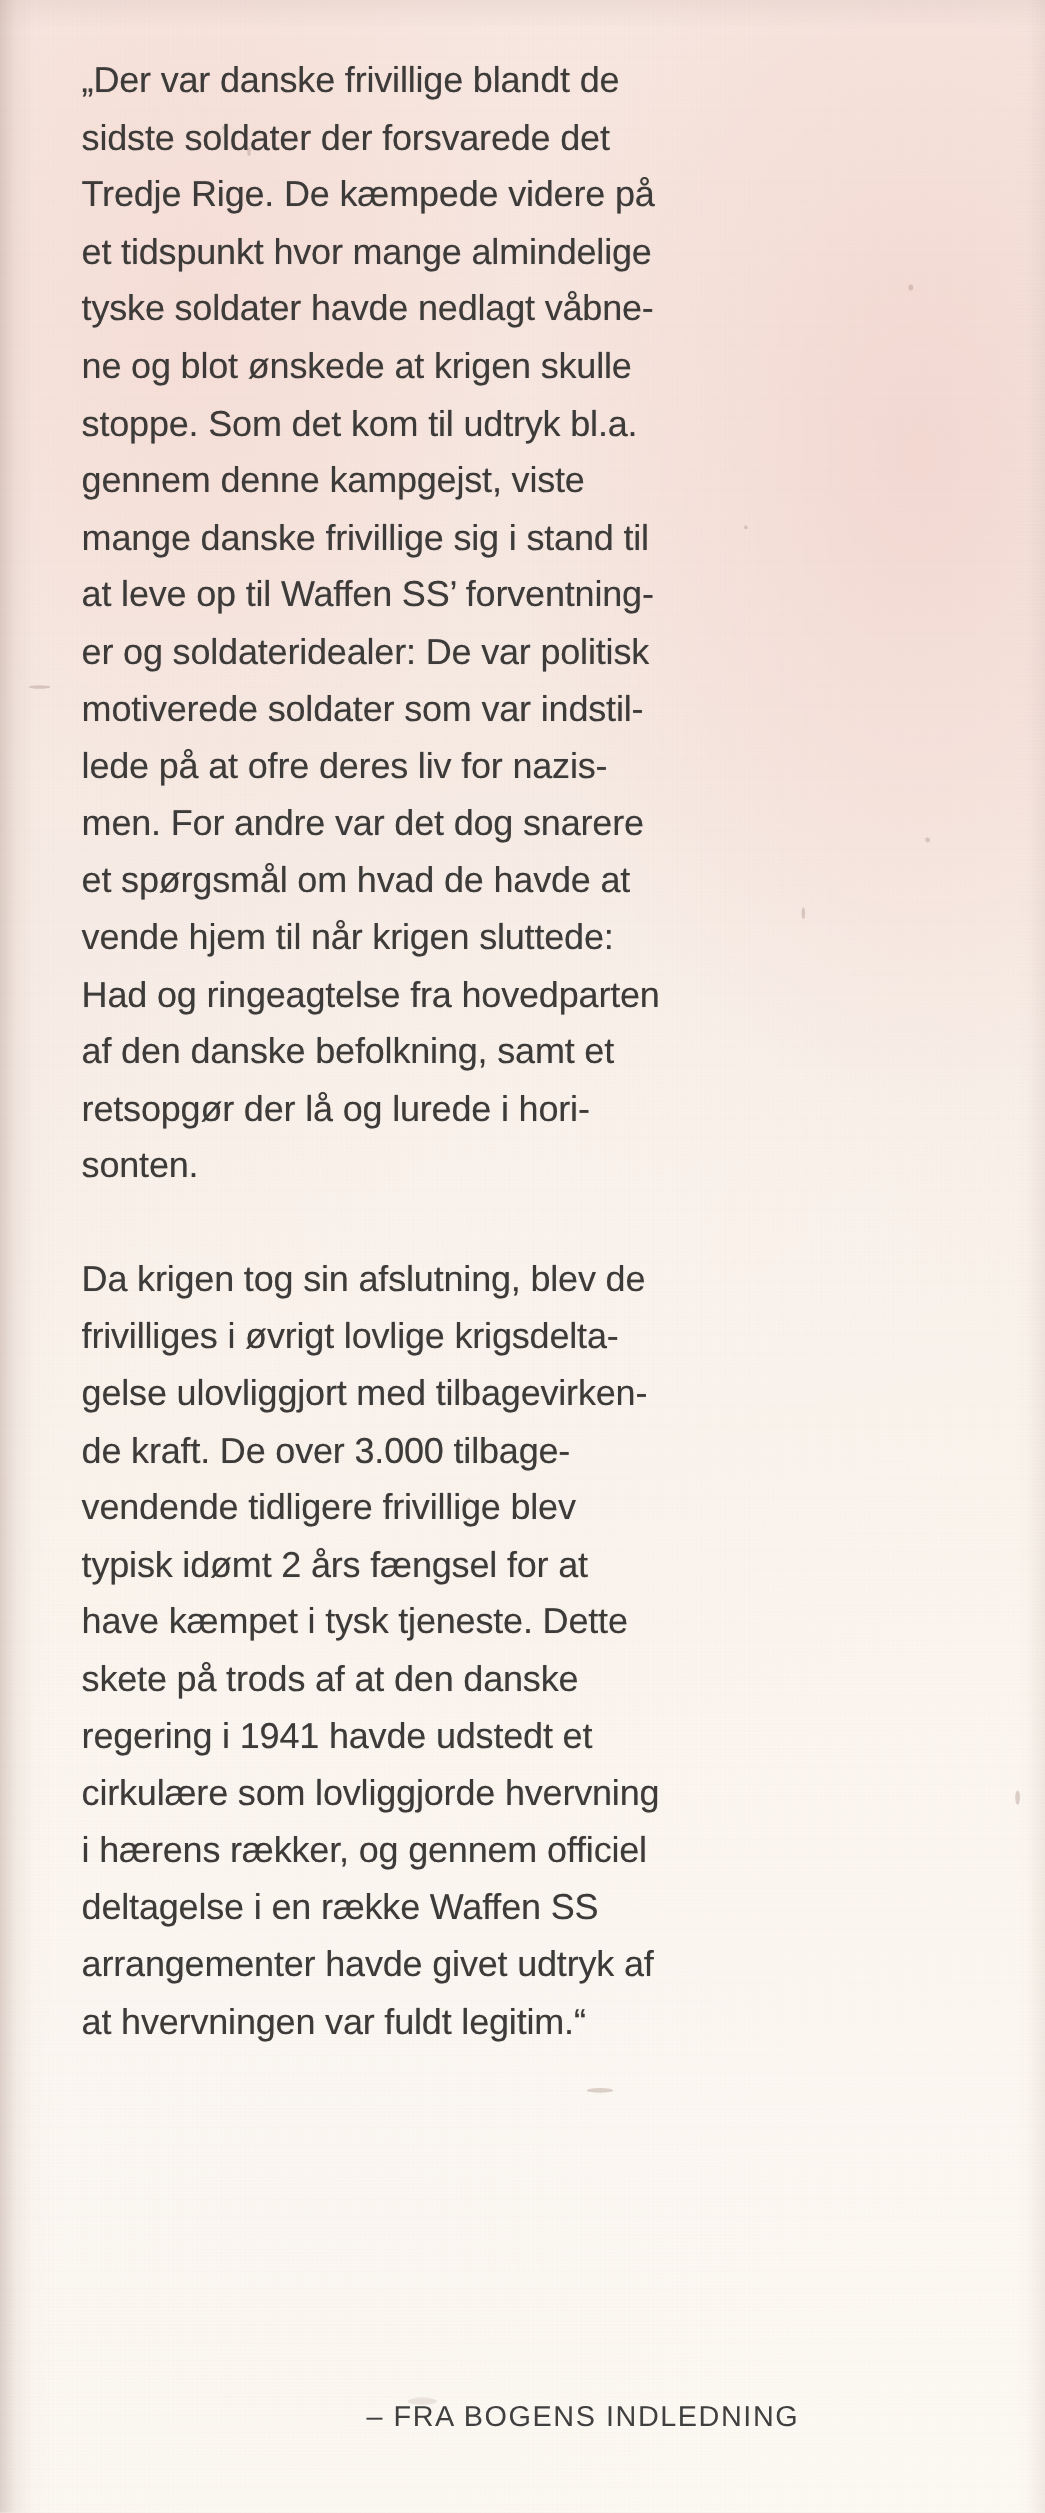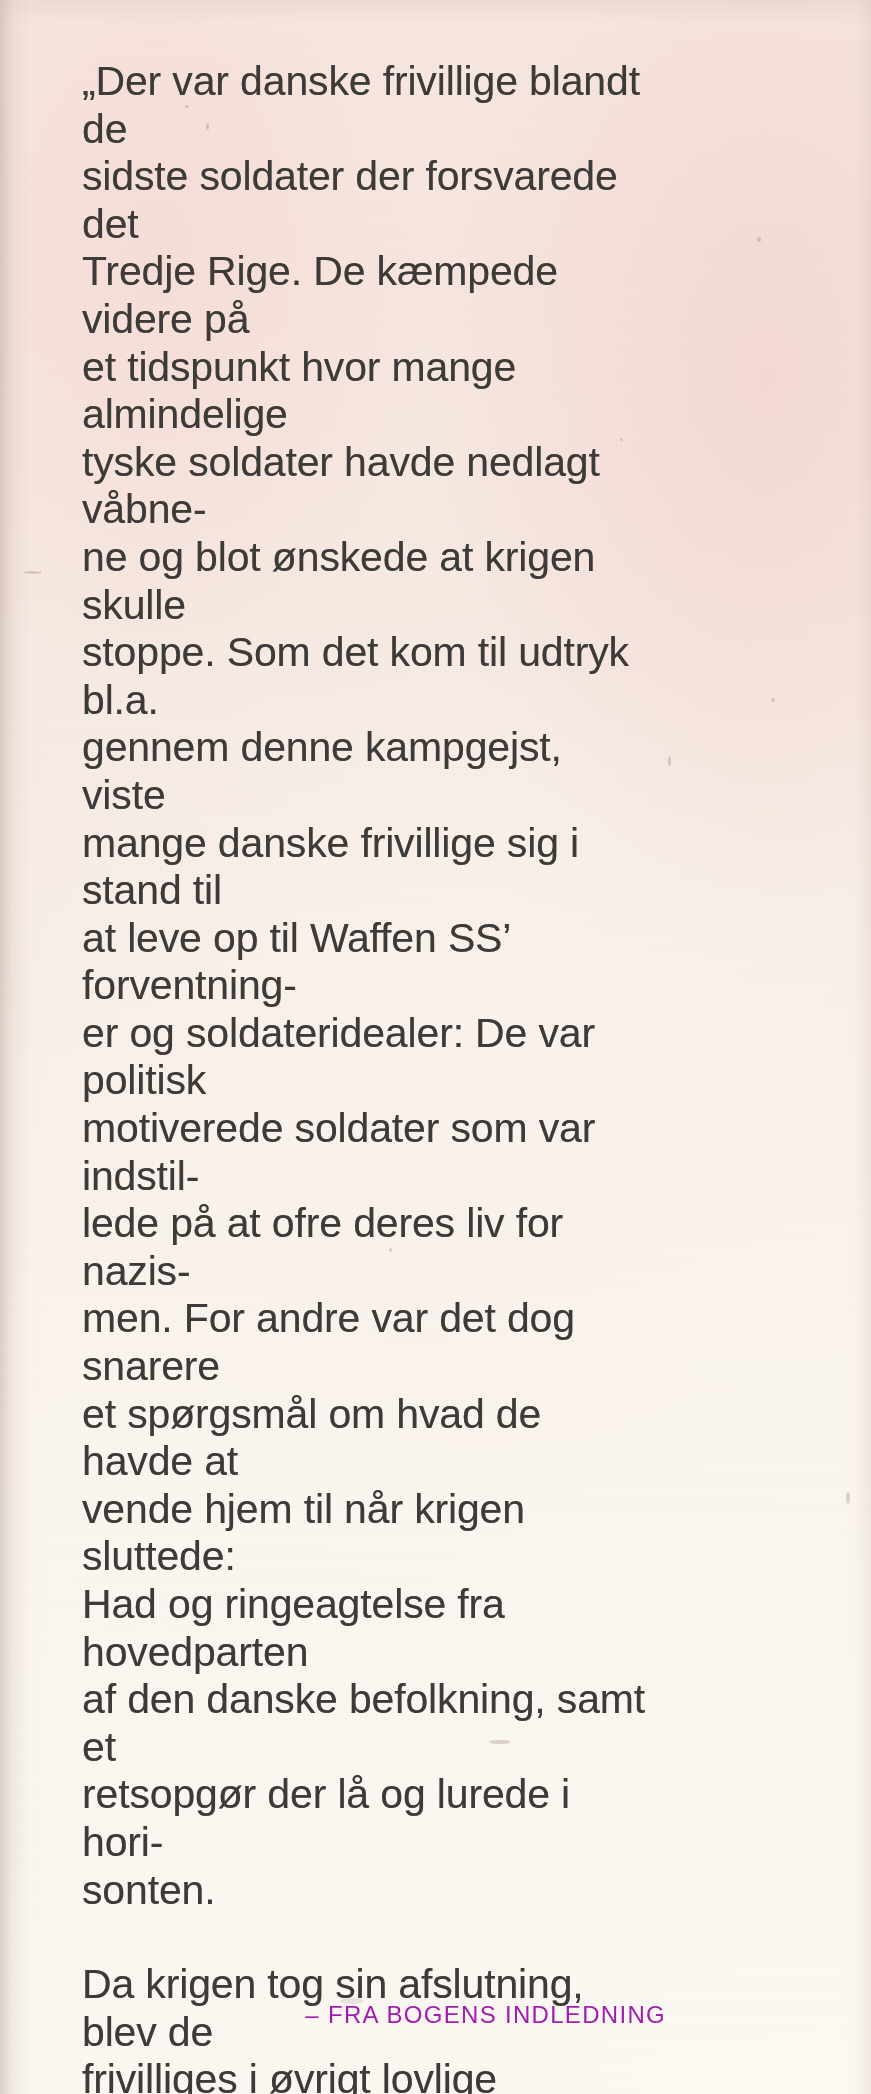--- a/index.html
+++ b/index.html
@@ -62,41 +62,41 @@
   }
 
   
   #content {
     position: absolute;
     left: 66px;
     top: 42px;
     width: 600px;
   }
   .para {
-    font-size: 41px;
+    font-size: 30px;
     line-height: 47.6px;
     color: #3d3b39;
     letter-spacing: -0.15px;
     white-space: pre-line;
-    margin: 16px;
+    margin: 2px;
     text-shadow: 0 0 0.6px rgba(60,56,54,0.45);
   }
   #para-1 { margin-bottom: 47px; }
   #attribution-row {
     position: absolute;
     left: 66px;
     top: 2000px;
     width: 600px;
     text-align: right;
   }
   #attribution {
     font-size: 24px;
     line-height: 30px;
     letter-spacing: 1.3px;
-    color: #a21caf;
+    color: #404040;
     white-space: pre;
   }
 </style>
 </head>
 <body>
 
 <div id="page"></div>
 <div id="edge-top"></div>
 <div id="edge-left"></div>
 <div id="edge-right"></div>

